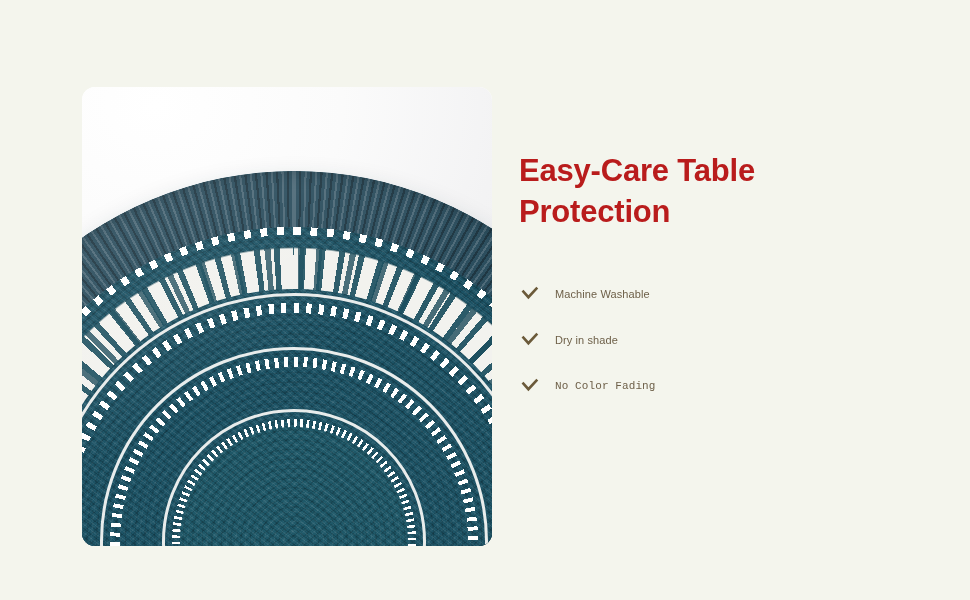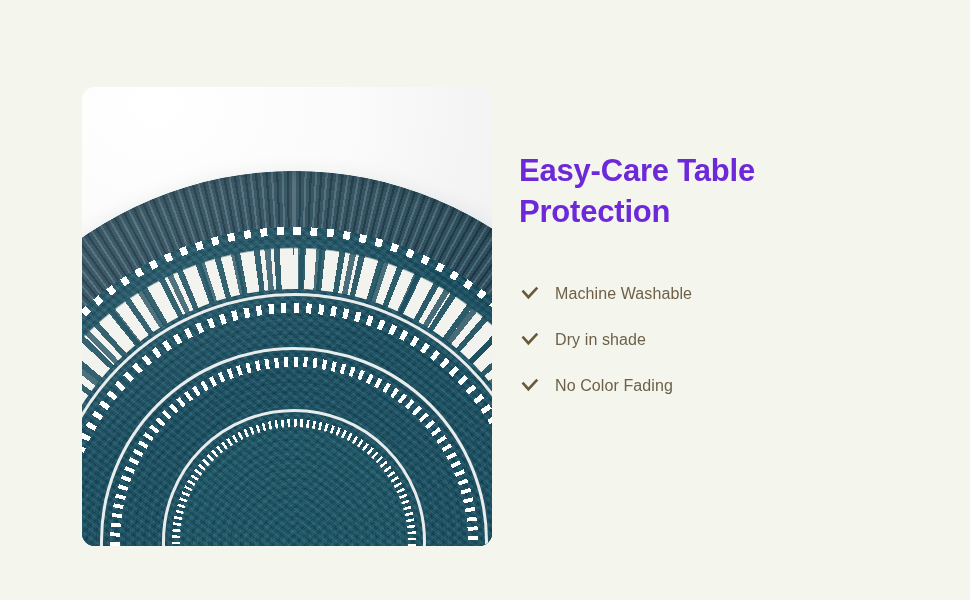--- a/index.html
+++ b/index.html
@@ -155,50 +155,50 @@
     top: 150px;
     width: 400px;
   }
 
   #headline {
     margin: 0;
     font-size: 31px;
     line-height: 41px;
     font-weight: 700;
     letter-spacing: -0.2px;
-    color: #6d28d9;
+    color: #b91c1c;
     max-width: 260px;
   }
 
   #feature-list {
     list-style: none;
     margin: 0;
     padding: 0;
     margin-top: 51px;
   }
 
   #feature-list li {
     display: flex;
     align-items: center;
     height: 22px;
     margin-bottom: 24px;
   }
-  #feature-list li:last-child { margin-bottom: 0; }
+  #feature-list li:last-child { margin-bottom: 0; font-family: Liberation Mono, monospace; }
 
   .check-icon {
     width: 22px;
     height: 22px;
     flex: 0 0 22px;
     display: block;
     margin-right: 14px;
   }
   .check-icon svg { display: block; }
 
   .feature-label {
-    font-size: 16px;
+    font-size: 11px;
     line-height: 22px;
     color: #6e6049;
     letter-spacing: 0.1px;
     white-space: nowrap;
   }
 </style>
 </head>
 <body>
 
 <div id="page">

